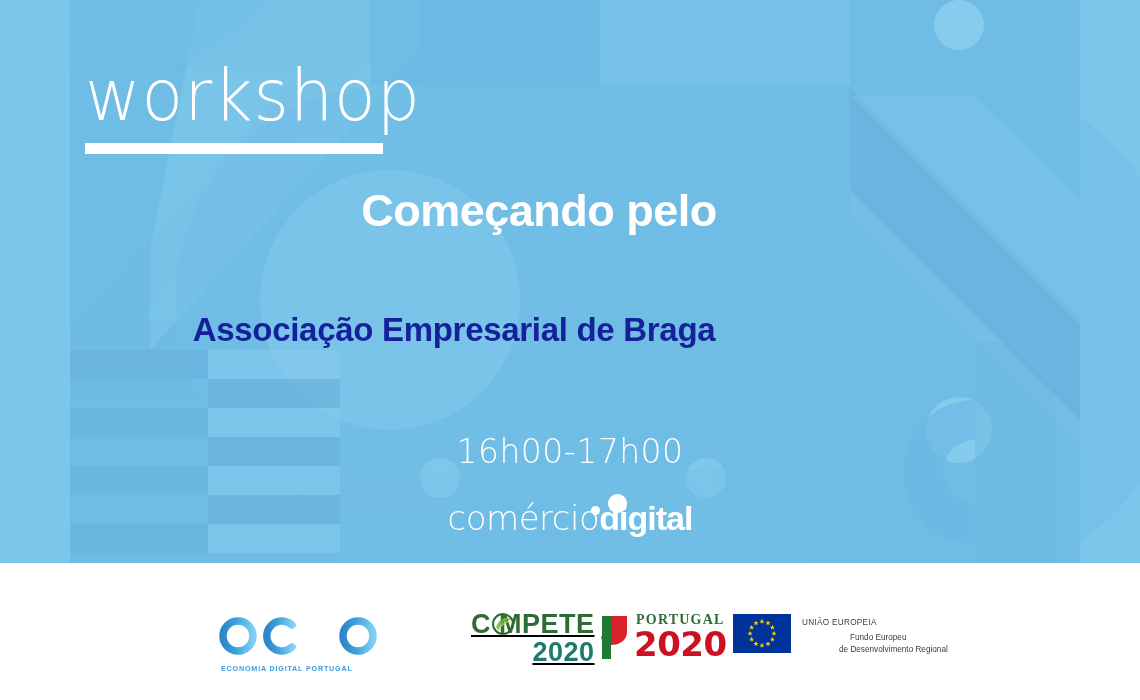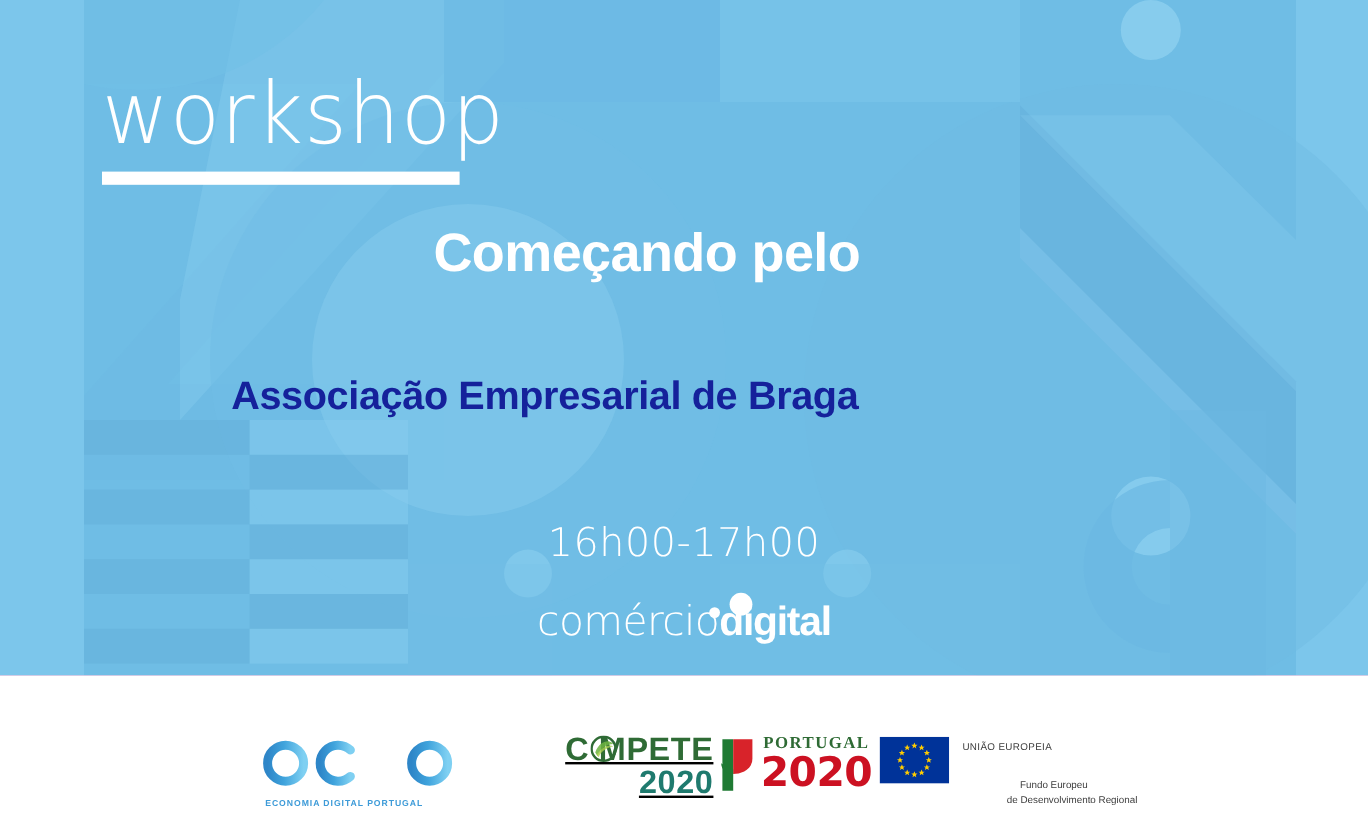--- a/index.html
+++ b/index.html
@@ -127,21 +127,21 @@
   .pt-num {
     font-size:34px; font-weight:bold; color:#CC1122;
     line-height:34px; letter-spacing:-0.5px;
     font-family:"DejaVu Sans", sans-serif;
   }
 
   
   .eu { left:733px; top:614px; display:flex; align-items:flex-start; }
   .eu-texts { margin-left:11px; padding-top:3px; }
   .eu-l1 { font-size:8.2px; color:#3C3C3C; letter-spacing:0.3px; line-height:12px; }
-  .eu-l2 { font-size:8.2px; color:#3C3C3C; line-height:12px; margin-top:20px;padding-left:48px; }
+  .eu-l2 { font-size:8.2px; color:#3C3C3C; line-height:12px; margin-top:3px;padding-left:48px; }
   .eu-l3 { font-size:8.2px; color:#3C3C3C; line-height:12px;padding-left:37px; }
 </style>
 </head>
 <body>
 
 <div class="poster">
 
   <div class="hero">
 
     <div class="bg">

